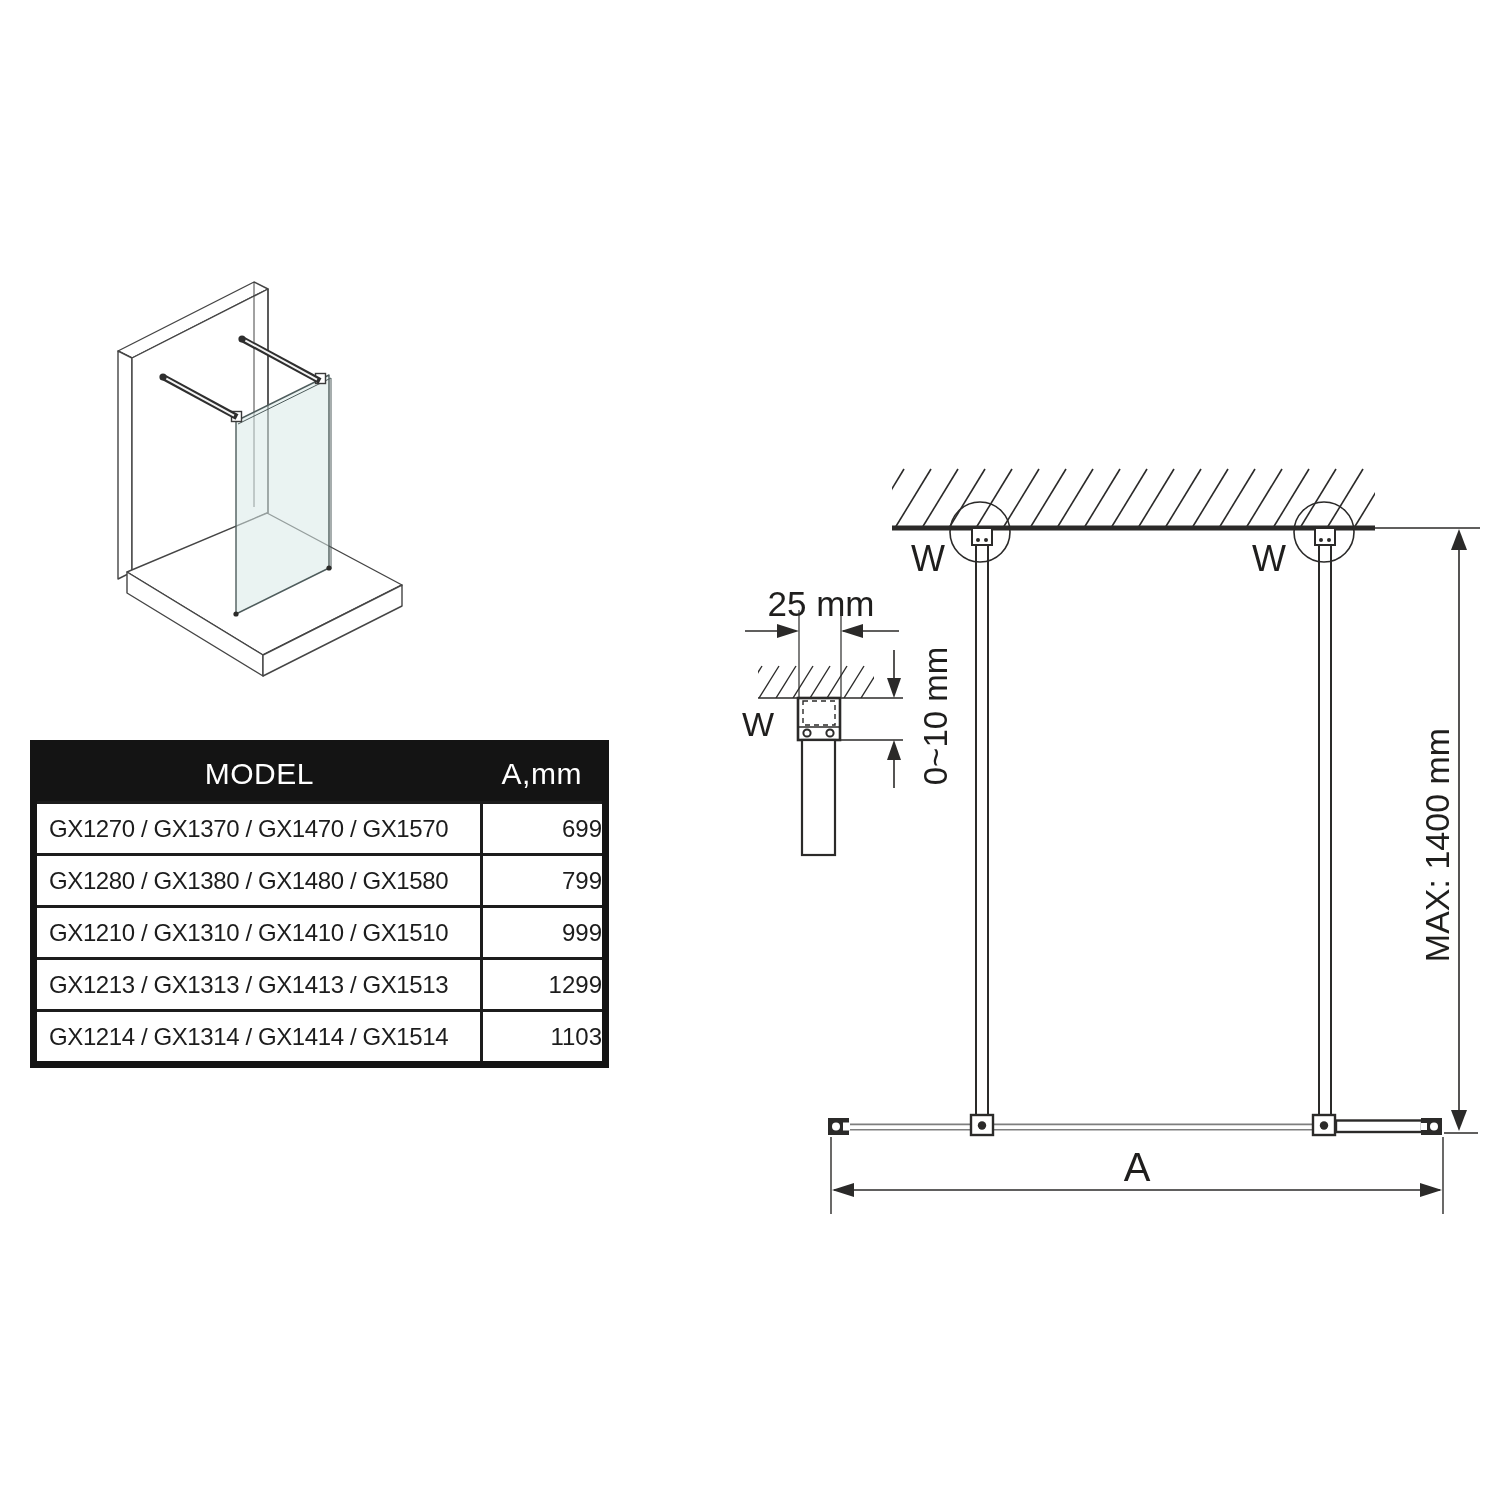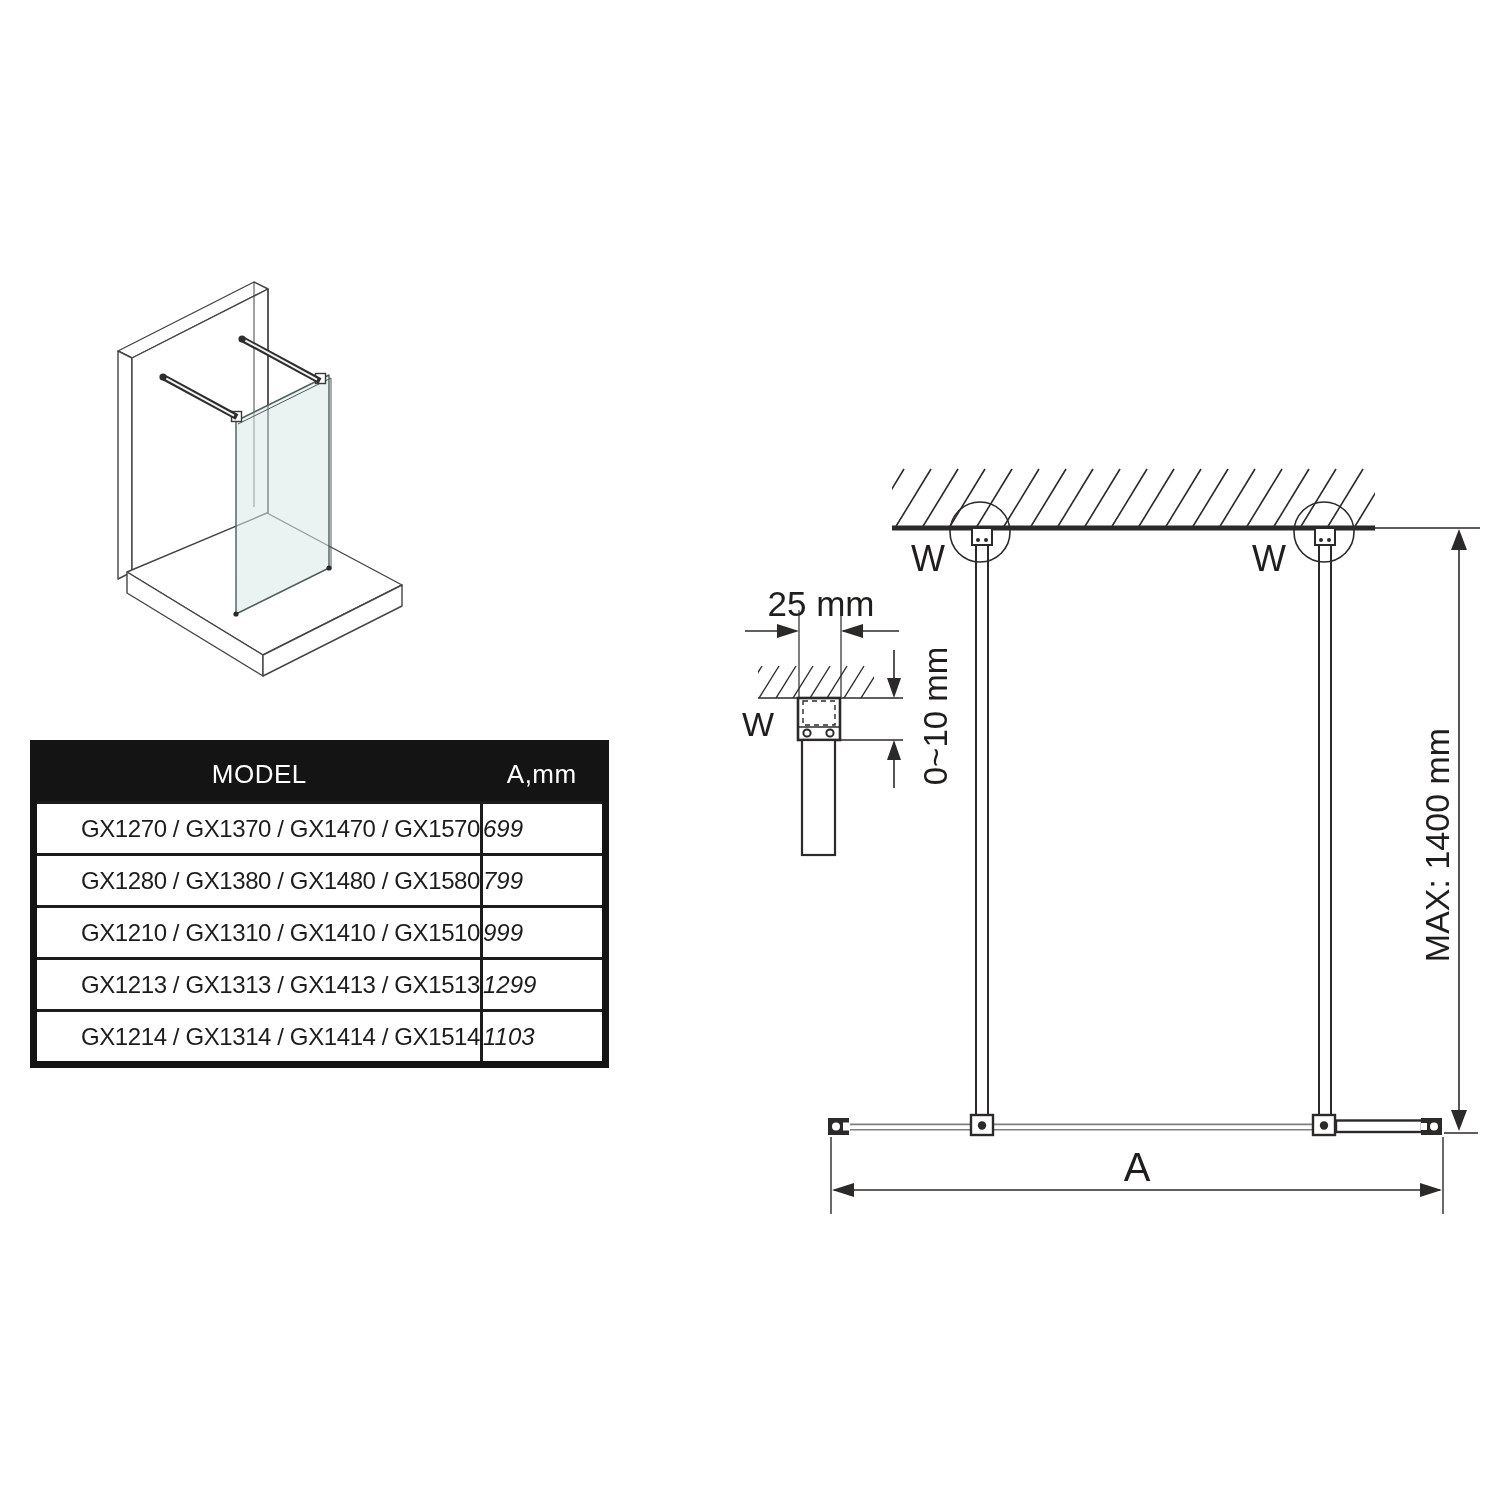--- a/index.html
+++ b/index.html
@@ -2,26 +2,26 @@
 <html><head>
 <meta charset="utf-8">
 <style>
   html,body{margin:0;padding:0;background:#ffffff;}
   #page{position:relative;width:1500px;height:1500px;background:#ffffff;overflow:hidden;
         font-family:"Liberation Sans",sans-serif;color:#222;}
   svg{position:absolute;overflow:visible;}
   
   #spec-table{position:absolute;left:30px;top:740px;width:579px;border-collapse:collapse;
               background:#fff;border:7px solid #141414;table-layout:fixed;}
-  #spec-table th{background:#141414;color:#ffffff;font-weight:normal;font-size:26px;
+  #spec-table th{background:#141414;color:#ffffff;font-weight:normal;font-size:30px;
                  height:54px;padding:0;letter-spacing:.5px;}
   #spec-table td{border:3px solid #1c1c1c;font-size:24px;color:#1c1c1c;height:49px;
                  padding:0;letter-spacing:-0.4px;white-space:nowrap;}
-  #spec-table td.model{ text-align:right;padding-left:12px;}
-  #spec-table td.amm{ text-align:left;letter-spacing:0;font-style:italic;}
+  #spec-table td.model{ text-align:left;padding-left:12px;}
+  #spec-table td.amm{ text-align:right;letter-spacing:0;}
   #spec-table col.c-model{width:448px;}
   #spec-table col.c-amm{width:124px;}
   
   .ln{stroke:#2b2a29;fill:none;}
   .fillw{fill:#ffffff;stroke:#2b2a29;}
   .dark{fill:#2b2a29;stroke:none;}
   text.dim{fill:#1f1e1d;stroke:none;font-family:"Liberation Sans",sans-serif;}
 </style>
 </head>
 <body>

